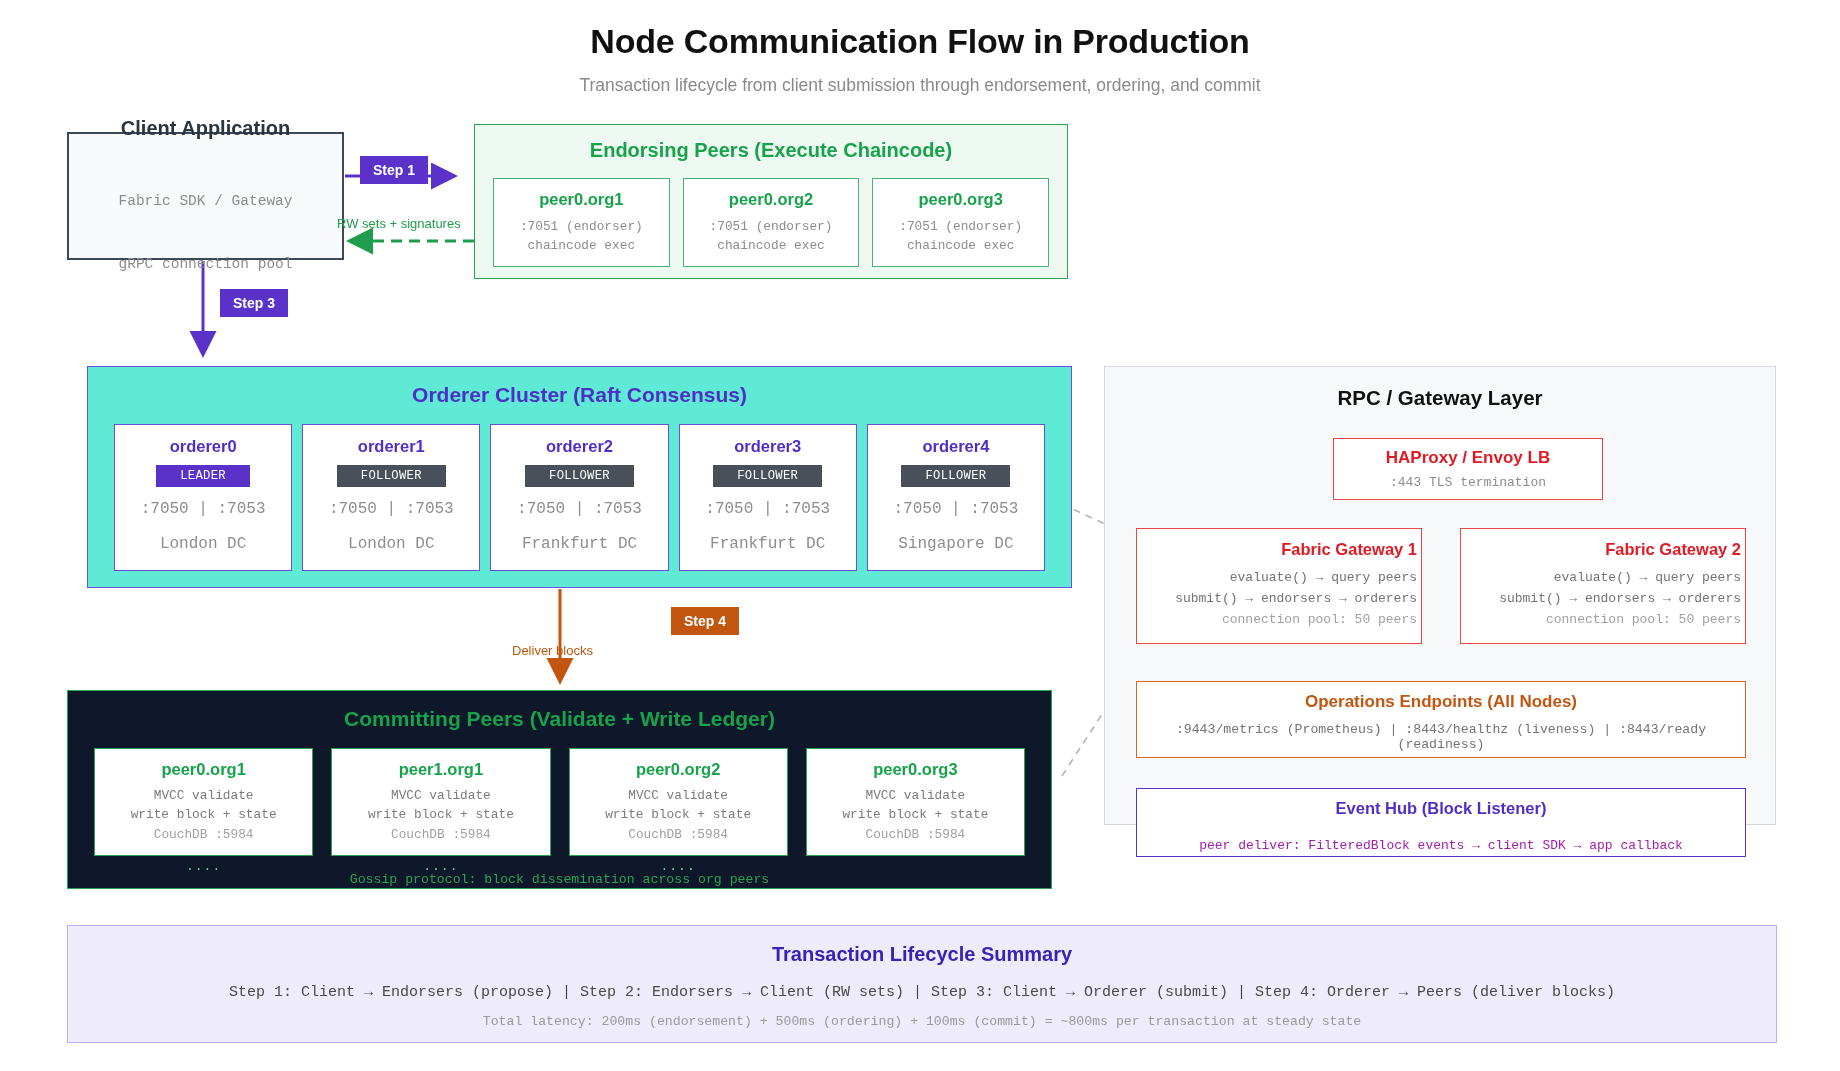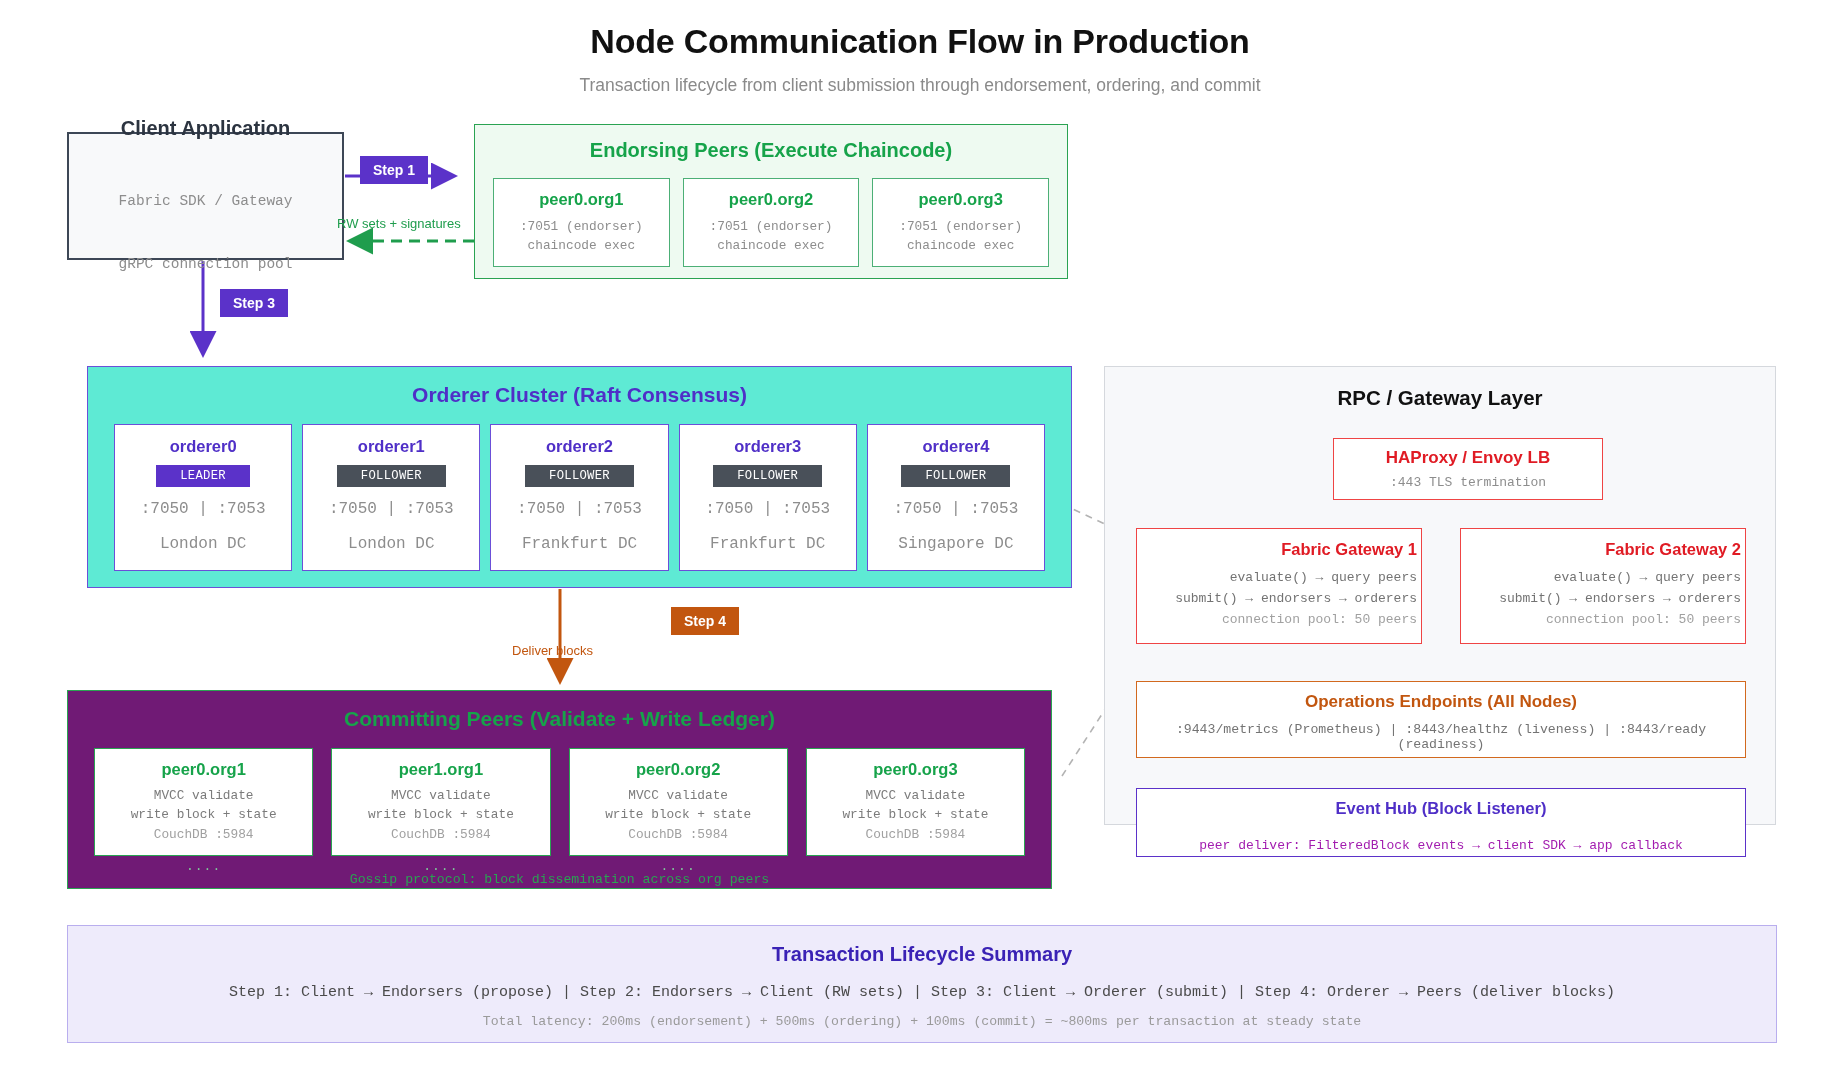--- a/index.html
+++ b/index.html
@@ -66,21 +66,21 @@
     display: inline-block; padding: 4px 24px; font-size: 12.2px;
     color: #ffffff; font-family: "Liberation Mono", monospace; letter-spacing: 0.3px;
   }
   .role.leader { background: #5b32c9; }
   .role.follower { background: #495059; }
   .ord-card .ln { font-size: 16px; color: #8d8d8d; font-family: "Liberation Mono", monospace; line-height: 1.55; margin-top: 10px; }
 
   
   .committers {
     left: 67px; top: 690px; width: 985px; height: 199px;
-    border: 1.8px solid #2aa352; background: #701a75;
+    border: 1.8px solid #2aa352; background: #0f172a;
   }
   .committers .grp-title { color: #16a34a; font-size: 21px; margin-top: 16px; }
   .cm-row { display: flex; gap: 18px; padding: 17px 26px 0 26px; }
   .cm-card {
     flex: 1; background: #ffffff; border: 1.4px solid #2aa352;
     padding: 11px 4px 11px 4px; text-align: center;
   }
   .cm-card .nm { font-size: 16.5px; font-weight: bold; color: #16a34a; margin-bottom: 7px; }
   .cm-card .ln { font-size: 12.8px; color: #7b7b7b; font-family: "Liberation Mono", monospace; line-height: 1.52; }
   .cm-card .ln.dim { color: #a0a0a0; }

